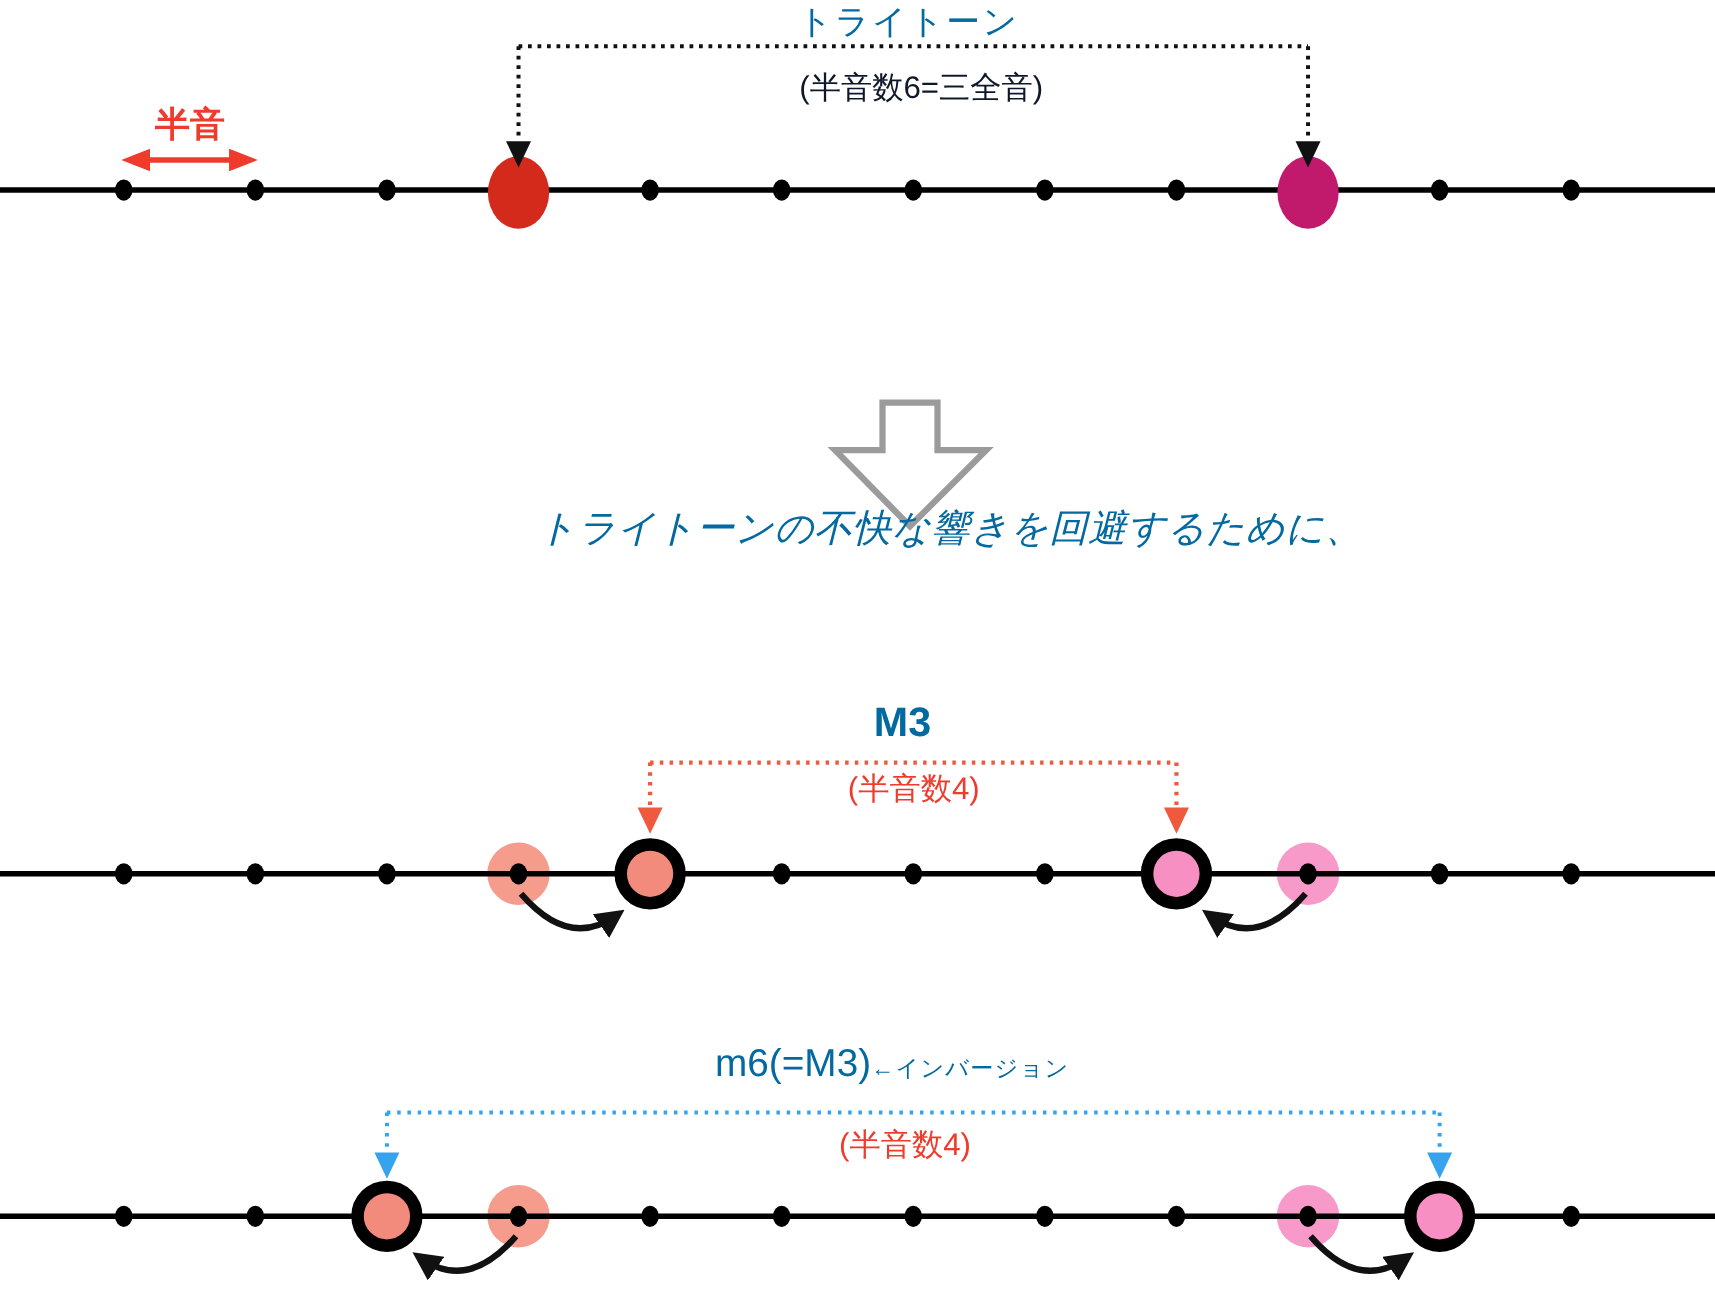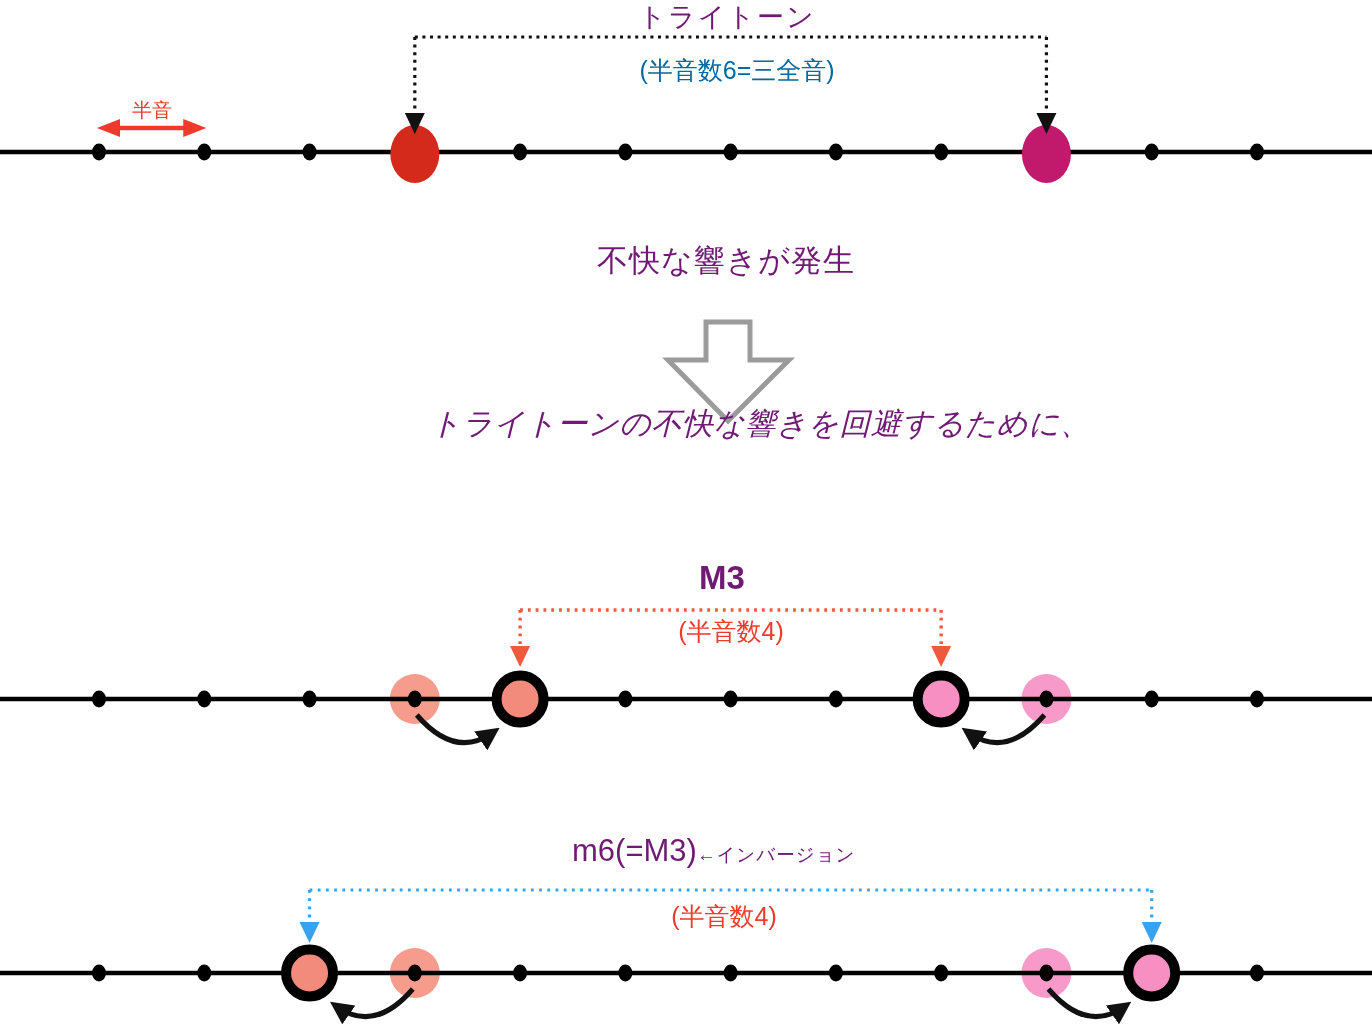--- a/index.html
+++ b/index.html
@@ -1,23 +1,23 @@
 <!DOCTYPE html>
 <html><head>
 <meta charset="utf-8">
 <style>
   html,body{margin:0;padding:0;background:#fff;}
   .canvas{position:relative;width:1372px;height:1036px;background:#ffffff;overflow:hidden;
           font-family:"Liberation Sans",sans-serif;}
   svg{position:absolute;left:0;top:0;}
-  .txt{position:absolute;white-space:nowrap;color:#701a75;line-height:1.12;}
+  .txt{position:absolute;white-space:nowrap;color:#0369a1;line-height:1.12;}
   .center{transform:translateX(-50%);}
   .t-tritone{left:727px;top:2px;font-size:27px;letter-spacing:2px;font-weight:500;}
   .t-tritone-sub{left:737px;top:56px;font-size:25px;font-weight:500;}
-  .t-hanon{left:152px;top:84px;font-size:20px;font-weight:400;margin-top:15px;}
+  .t-hanon{left:152px;top:84px;font-size:28px;font-weight:700;}
   .t-heading{left:726px;top:244px;font-size:31px;letter-spacing:1px;font-weight:500;}
   .t-para1{left:430px;top:406px;font-size:30.5px;letter-spacing:.5px;font-weight:500;font-style:italic;}
   .t-para2{left:430px;top:486px;font-size:30.5px;letter-spacing:.5px;font-weight:500;}
   .t-m3{left:722px;top:560px;font-size:33px;font-weight:700;}
   .t-m3-sub{left:731px;top:617px;font-size:25px;font-weight:500;}
   .t-m6{left:572px;top:834px;}
   .t-m6 .main{font-size:31px;font-weight:500;margin-top:26px;}
   .t-m6 .suffix{font-size:18.5px;letter-spacing:1px;font-weight:500;}
   .t-m6-sub{left:724px;top:902px;font-size:25px;font-weight:500;}
 </style>
@@ -121,24 +121,23 @@
         </g>
         <g>
           <line x1="118" y1="128" x2="185.26999999999998" y2="128" stroke="#ee3b2b" stroke-width="4.5"></line>
           <polygon points="97,128 120,119 120,137" fill="#ee3b2b"></polygon>
           <polygon points="206.26999999999998,128 183.26999999999998,119 183.26999999999998,137" fill="#ee3b2b"></polygon>
         </g>
       </g>
   </svg>
 
   <div class="txt center t-tritone">トライトーン</div>
-  <div class="txt center t-tritone-sub" style="color: #0369a1;">(半音数6=三全音)</div>
+  <div class="txt center t-tritone-sub" style="color: #0f172a;">(半音数6=三全音)</div>
   <div class="txt center t-hanon" style="color: rgb(238, 59, 43);">半音</div>
 
-  <div class="txt center t-heading">不快な響きが発生</div>
   <div class="txt t-para1">トライトーンの不快な響きを回避するために、</div>
 
   <div class="txt center t-m3">M3</div>
   <div class="txt center t-m3-sub" style="color: rgb(238, 59, 43);">(半音数4)</div>
 
   <div class="txt t-m6">
     <span class="main">m6(=M3)</span><span class="suffix">←インバージョン</span>
   </div>
   <div class="txt center t-m6-sub" style="color: rgb(238, 59, 43);">(半音数4)</div>
 

